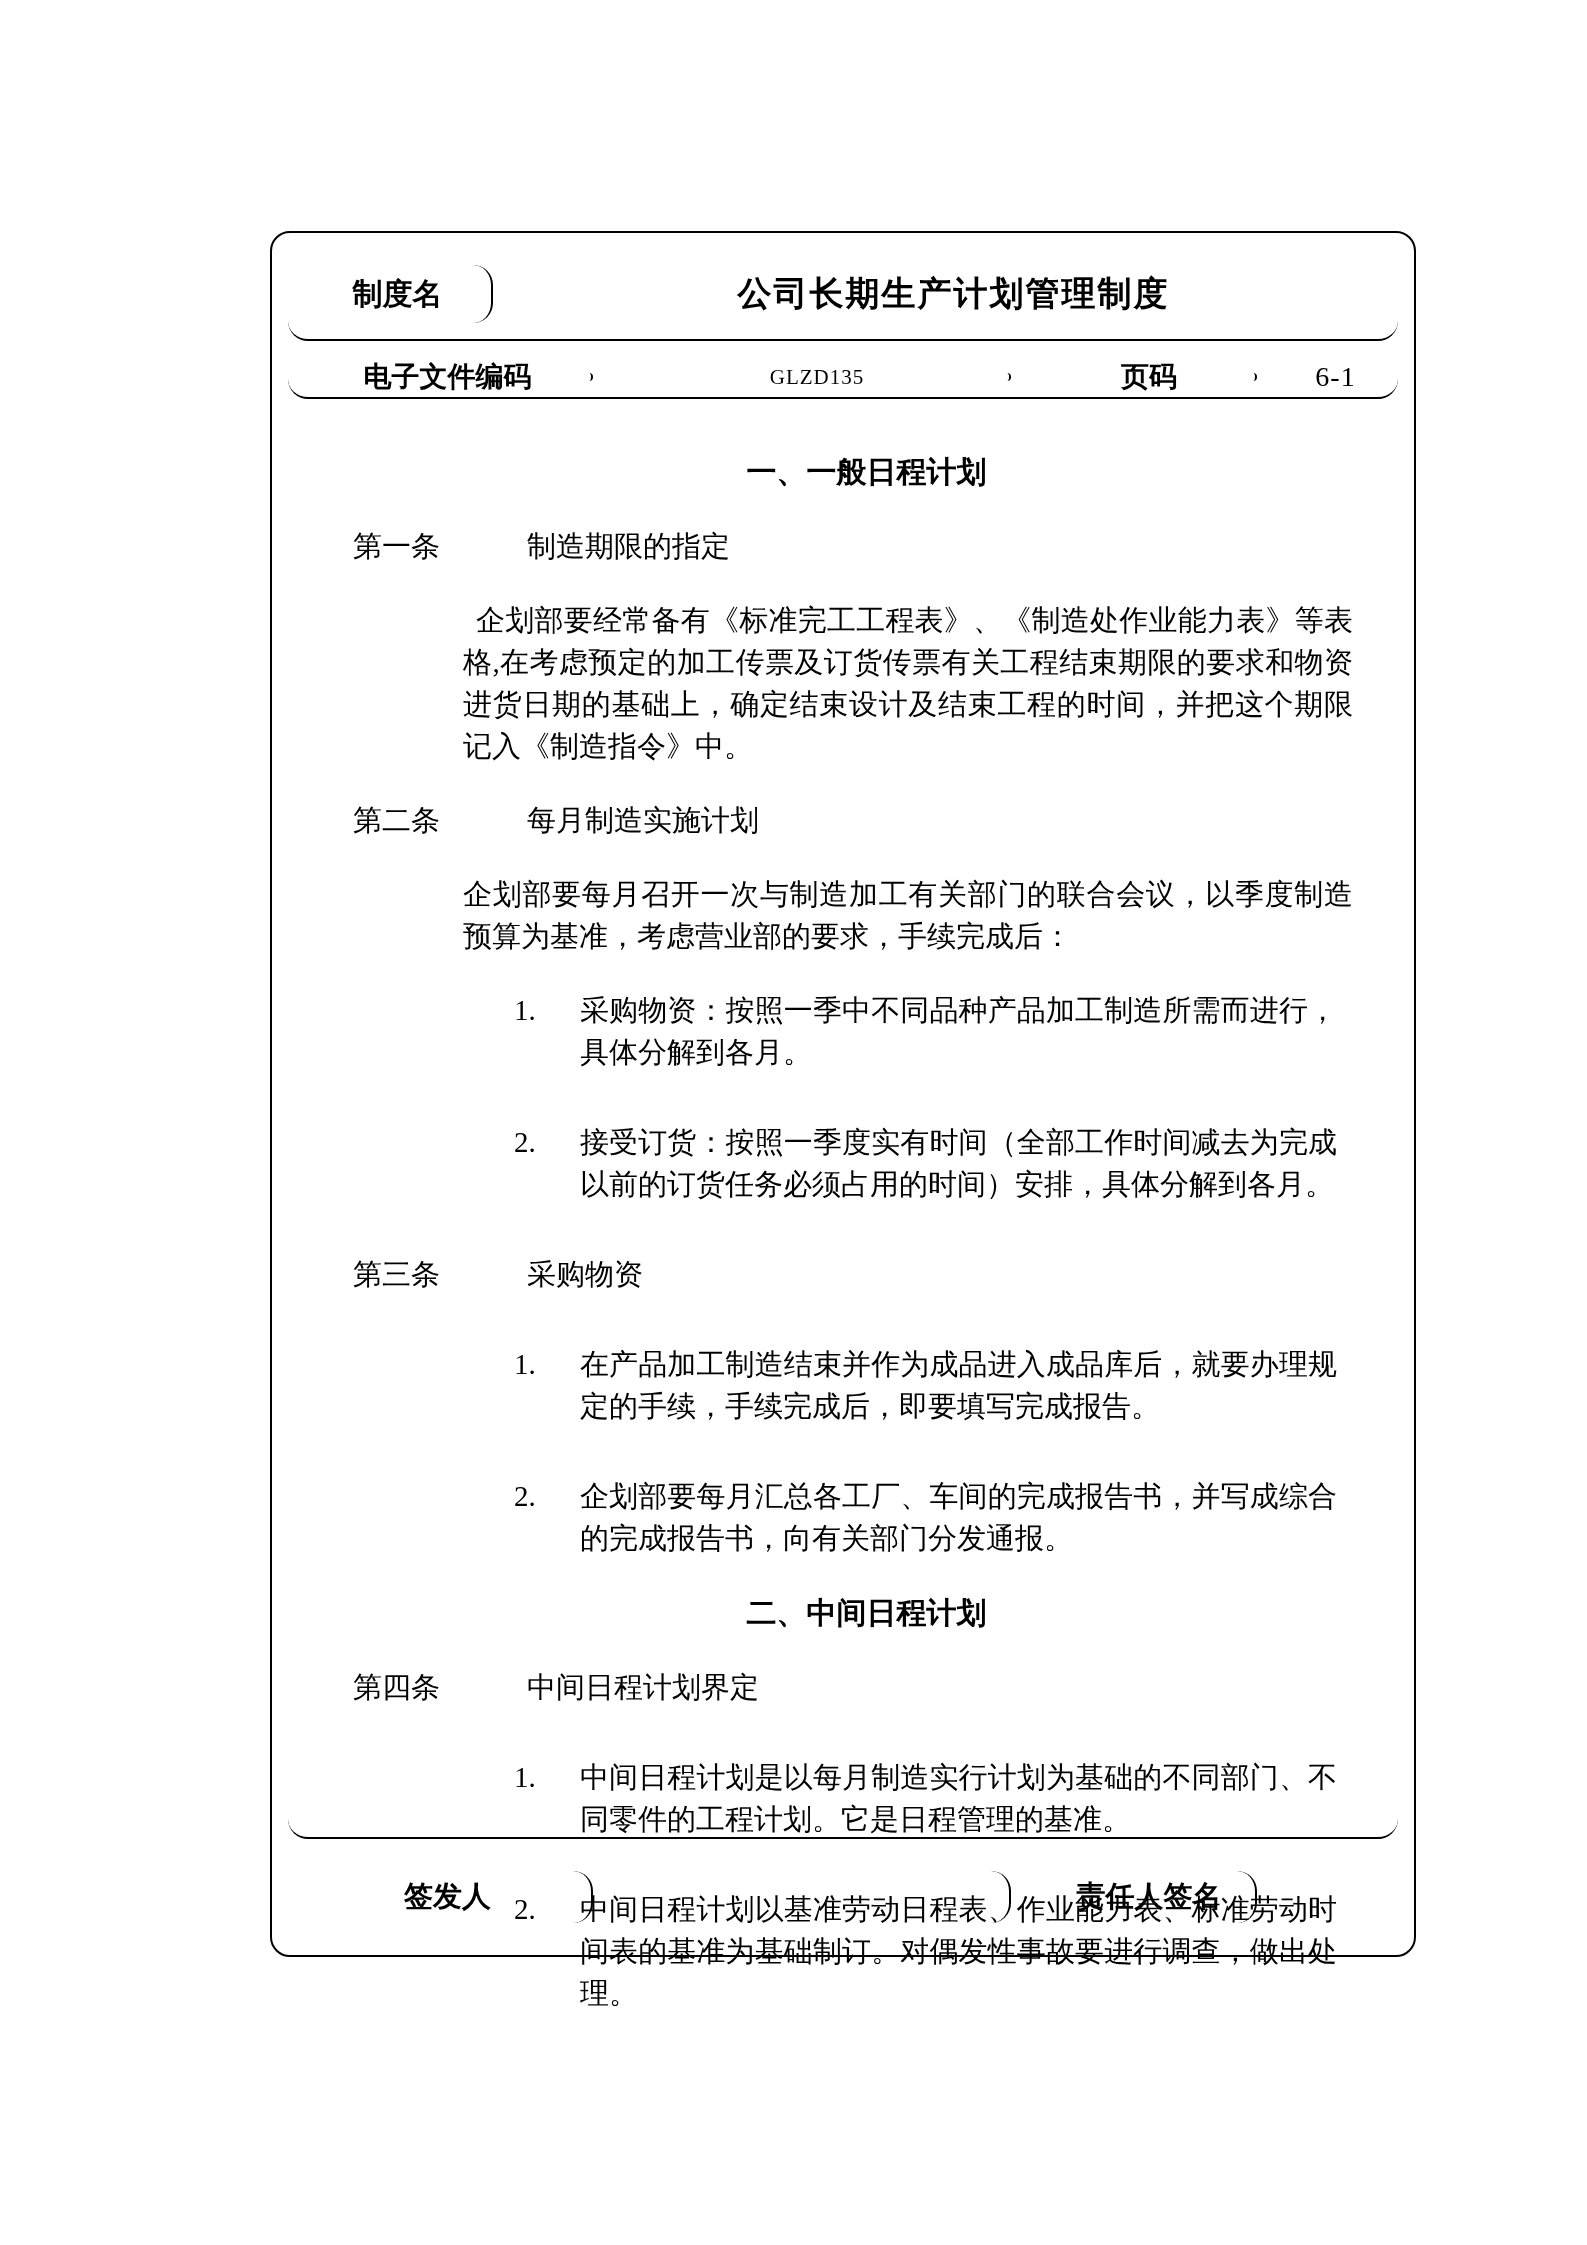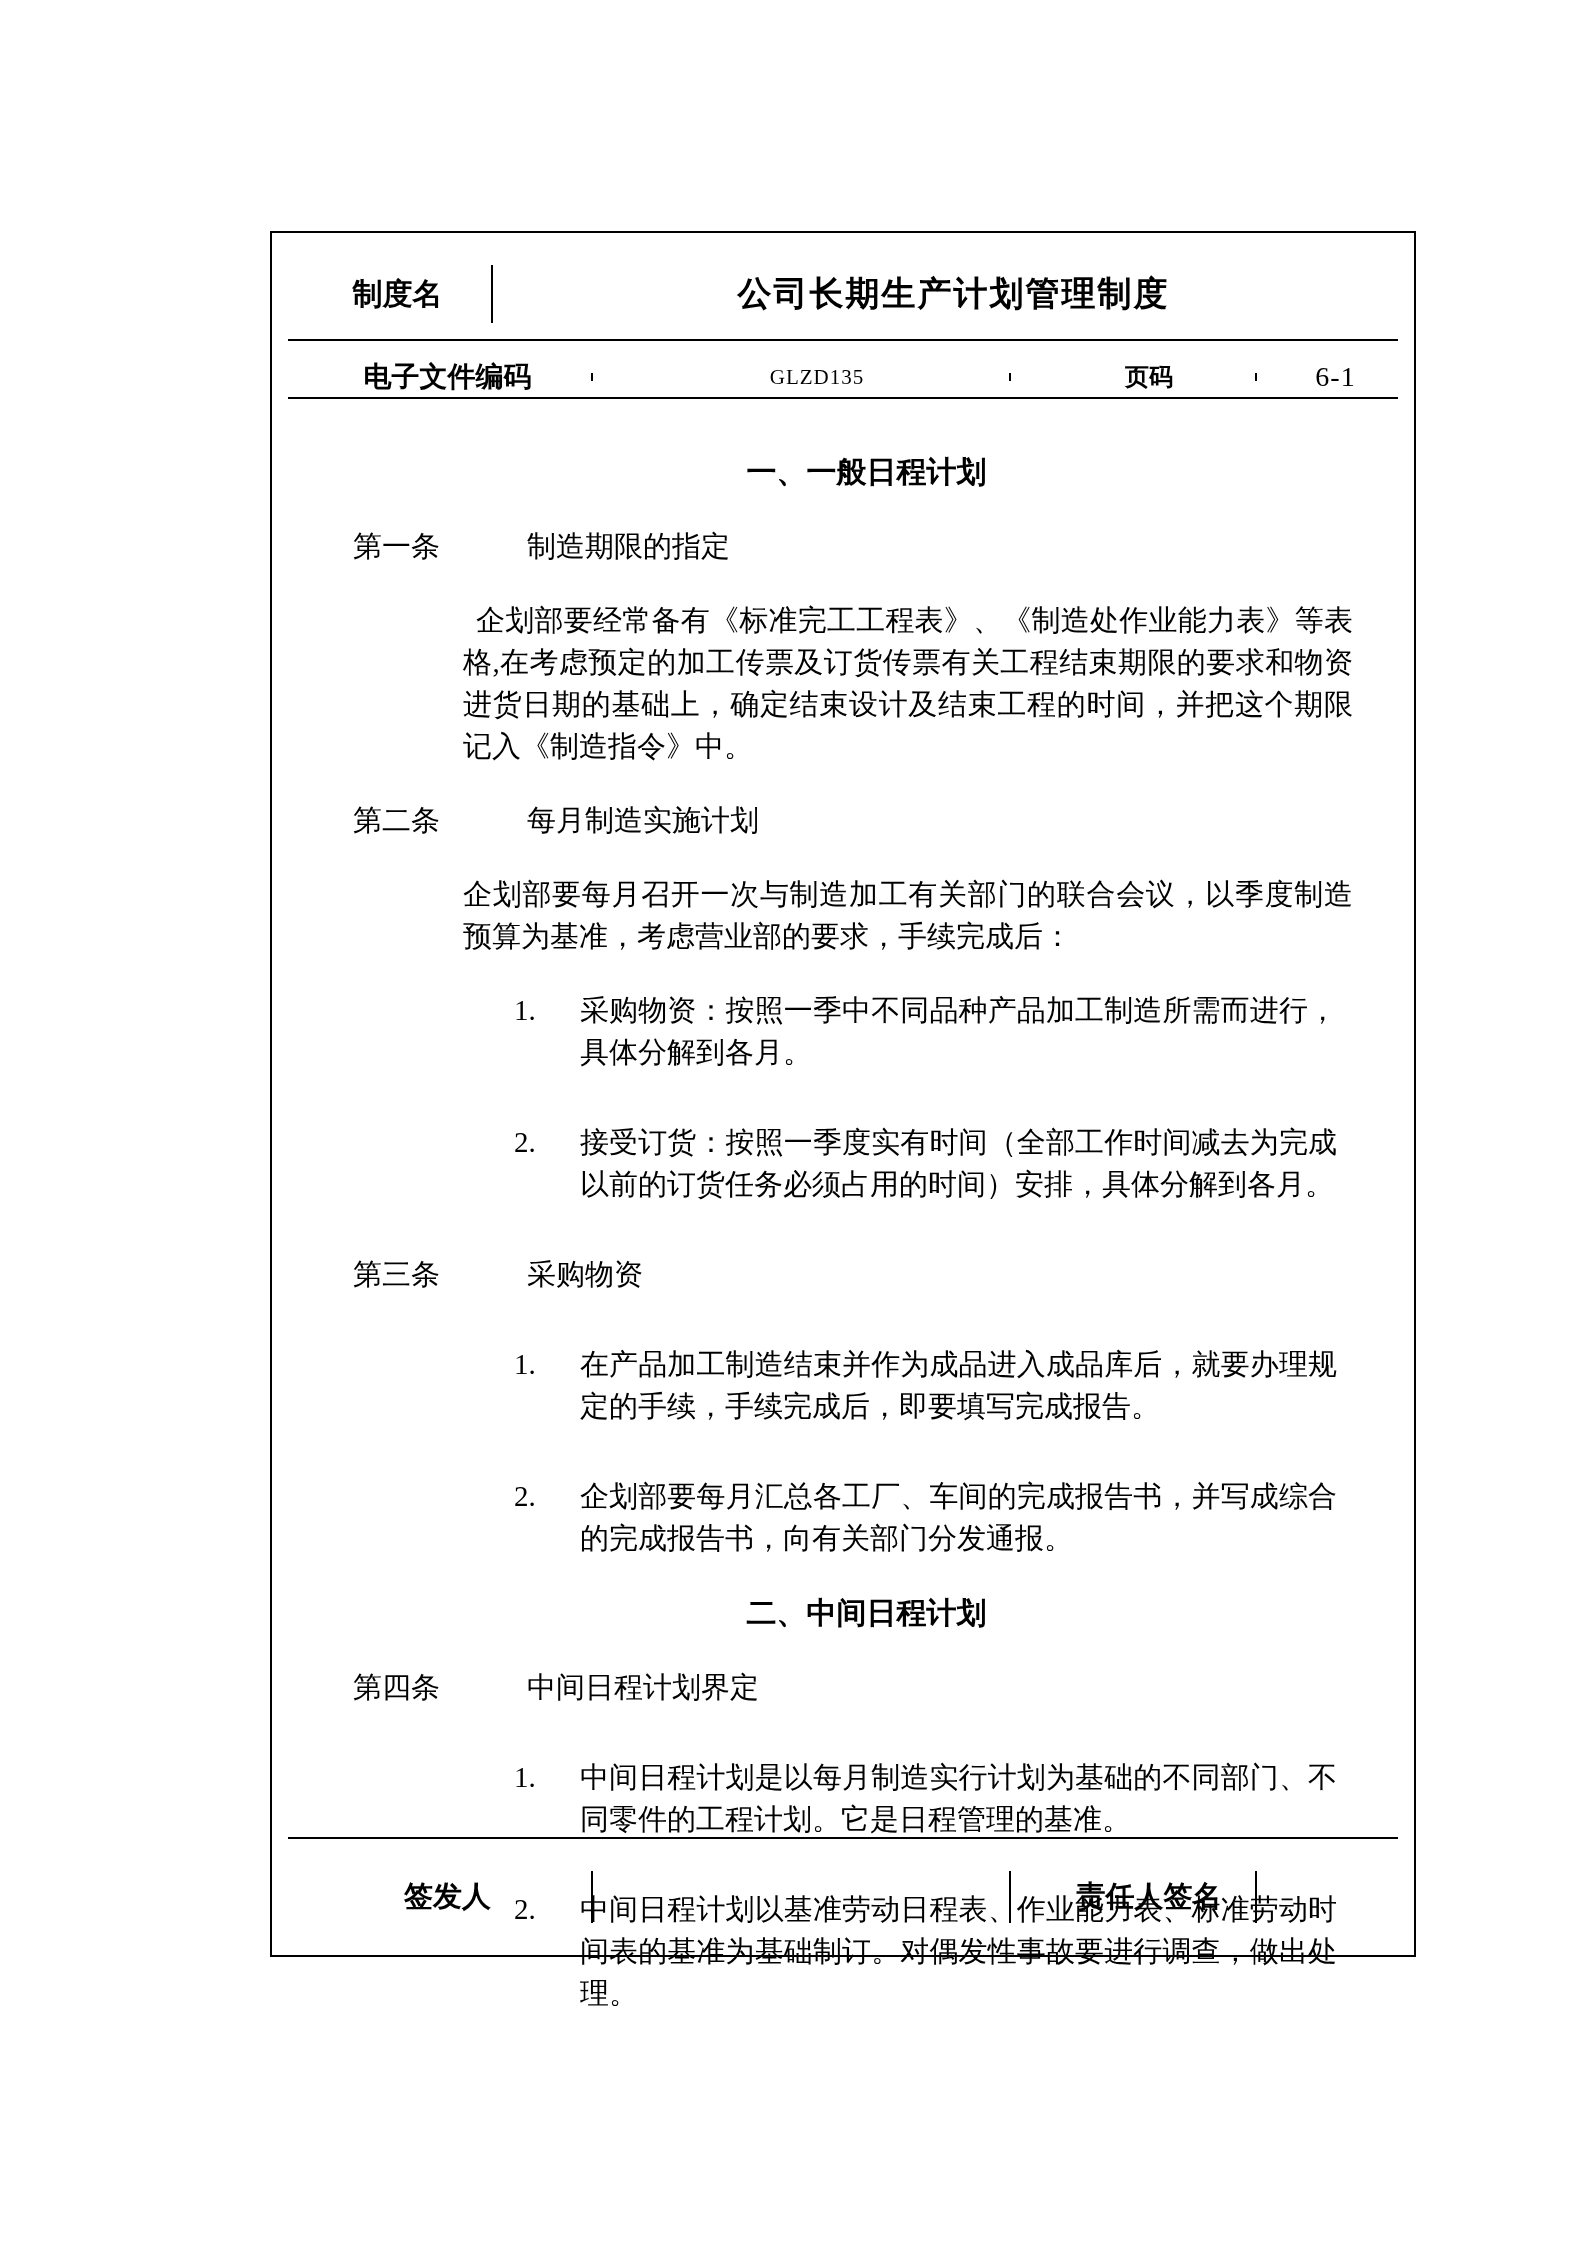--- a/index.html
+++ b/index.html
@@ -1,15 +1,15 @@
 <!DOCTYPE html>
 <html><head>
 <meta charset="utf-8">
 <style>
-  * { margin:16px; padding:0; box-sizing:border-box; }
+  * { margin:16px; padding:0; box-sizing:border-box;border-radius:20px; }
   html, body { background:#fff; }
   body {
     width:1587px; height:2245px; position:relative; overflow:hidden;
     color:#000; font-family:"Liberation Serif", serif;
   }
   .doc-table {
     position:absolute; left:222px; top:183px; width:1146px;
     border:2px solid #000; background:#fff;
   }
   .row { display:flex; border-bottom:2px solid #000; }
@@ -19,21 +19,21 @@
 
   
   .row-title { height:92px; }
   .c-reglabel { flex:0 0 189px; font-family:"Liberation Sans",sans-serif; font-weight:bold; font-size:30px; }
   .c-doctitle { flex:1; font-family:"Liberation Sans",sans-serif; font-weight:bold; font-size:34px; letter-spacing:2px; }
 
   
   .row-meta { height:42px; }
   .m1 { flex:0 0 289px; font-family:"Liberation Sans",sans-serif; font-weight:bold; font-size:28px; }
   .m2 { flex:0 0 386px; font-size:21px; letter-spacing:1px; }
-  .m3 { flex:0 0 214px; font-family:Liberation Serif, serif; font-weight:bold; font-size:24px; }
+  .m3 { flex:0 0 214px; font-family:Liberation Serif, serif; font-weight:bold; font-size:28px; }
   .m4 { flex:1; font-size:28px; letter-spacing:1px; }
 
   
   .row-main { height:1424px; }
   .body-cell { width:100%; padding-top:3px; font-size:29px; line-height:42px; }
   .section-heading {
     text-align:center; font-family:"Liberation Sans",sans-serif;
     font-weight:bold; font-size:30px; line-height:43px;padding-left:47px;
   }
   .art-head { display:flex; }

